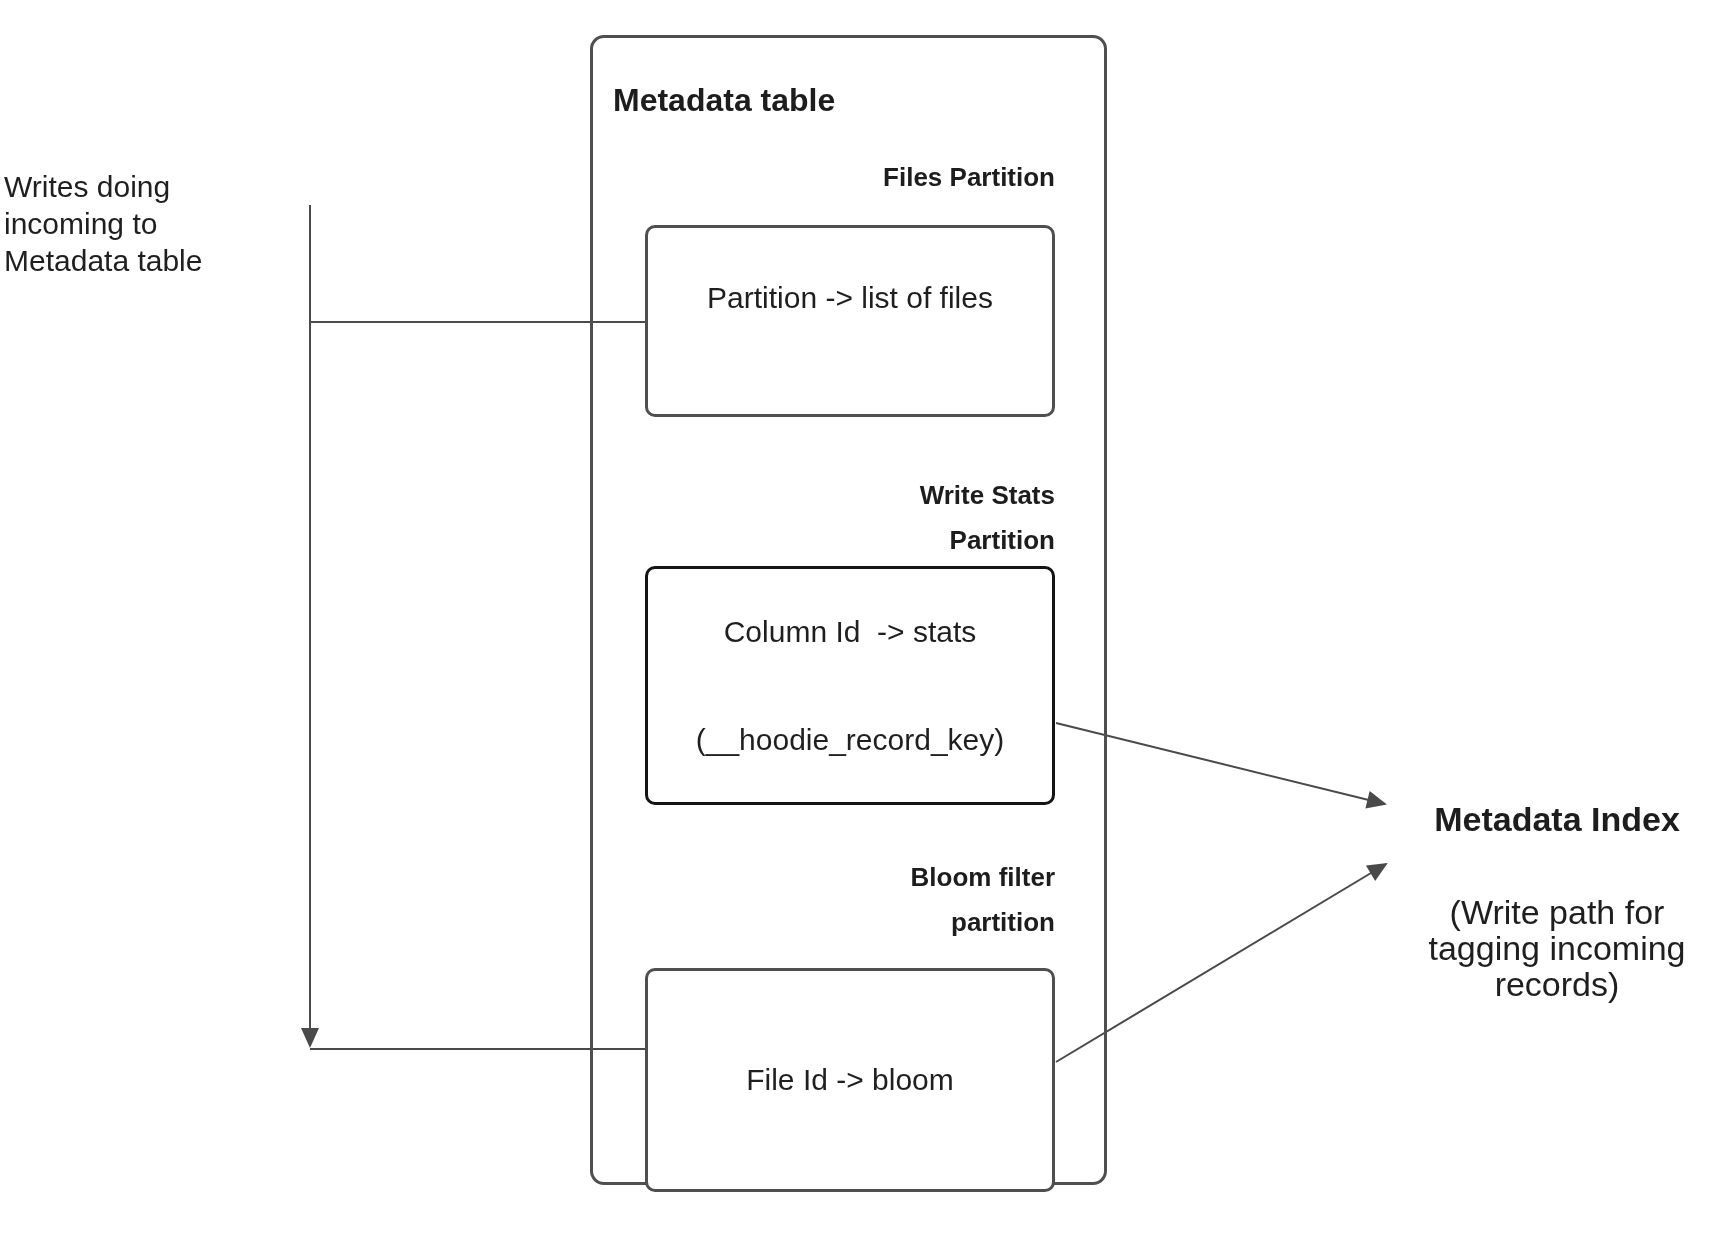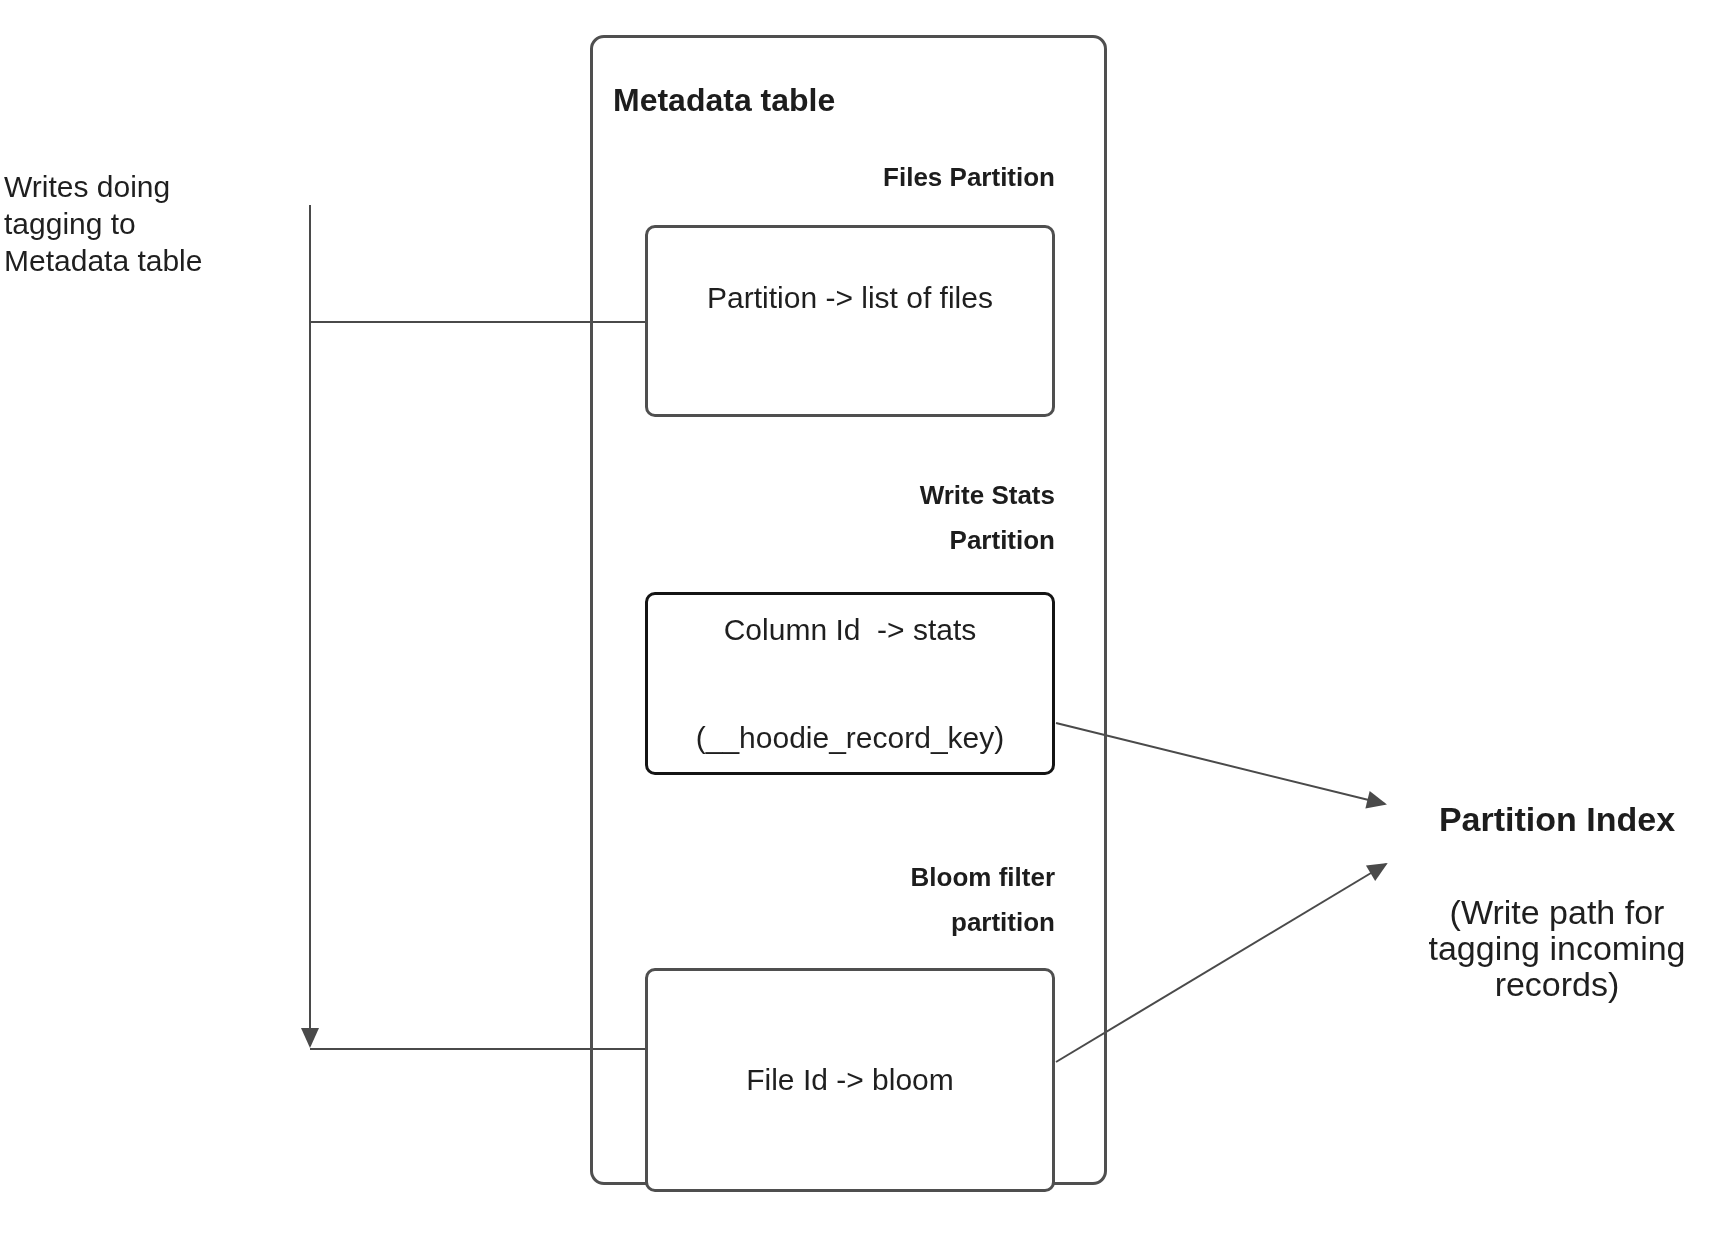--- a/index.html
+++ b/index.html
@@ -34,21 +34,21 @@
     border:3px solid #4f4f4f;border-radius:10px;
     box-sizing:border-box;background:#ffffff;
     display:flex;flex-direction:column;align-items:center;justify-content:center;
   }
   .inner-box .box-text{
     font-size:30px;line-height:36px;text-align:center;
     color:#1f1f1f;white-space:pre-wrap;
   }
   .box-line{display:block;}
   .files-box{top:225px;padding-bottom:46px;}
-  .stats-box{top:592px;height:183px;border-color:#141414;}
+  .stats-box{top:566px;height:239px;border-color:#141414;}
   .bloom-box{top:968px;height:224px;}
   .left-note{
     left:4px;top:168px;width:240px;
     text-align:left;font-size:30px;line-height:37px;
   }
   .index-title{
     left:1397px;top:800px;width:320px;
     text-align:center;font-size:34px;font-weight:bold;color:#1d1d1d;
     white-space:nowrap;
   }
@@ -75,21 +75,21 @@
 
     <line x1="310" y1="1049" x2="646" y2="1049" stroke="#4a4a4a" stroke-width="2"></line>
 
     <line x1="1056" y1="723" x2="1385" y2="804" stroke="#4a4a4a" stroke-width="2" marker-end="url(#ah)"></line>
 
     <line x1="1056" y1="1062" x2="1386" y2="864" stroke="#4a4a4a" stroke-width="2" marker-end="url(#ah)"></line>
   </svg>
 
   <div class="abs left-note">
     <span class="heading-line">Writes doing</span>
-    <span class="heading-line">tagging to</span>
+    <span class="heading-line">incoming to</span>
     <span class="heading-line">Metadata table</span>
   </div>
 
   <div class="abs outer-box"></div>
 
   <div class="abs diagram-title">Metadata table</div>
 
   <div class="abs section-heading" style="top:155px;">
     <span class="heading-line">Files Partition</span>
   </div>
@@ -113,20 +113,20 @@
   <div class="abs section-heading" style="top:855px;">
     <span class="heading-line">Bloom filter</span>
     <span class="heading-line">partition</span>
   </div>
   <div class="abs inner-box bloom-box">
     <div class="box-text">
       <span class="box-line">File Id -&gt; bloom</span>
     </div>
   </div>
 
-  <div class="abs index-title">Partition Index</div>
+  <div class="abs index-title">Metadata Index</div>
   <div class="abs index-caption">
     <span class="heading-line">(Write path for</span>
     <span class="heading-line">tagging incoming</span>
     <span class="heading-line">records)</span>
   </div>
 
 </div>
 
 </body></html>

